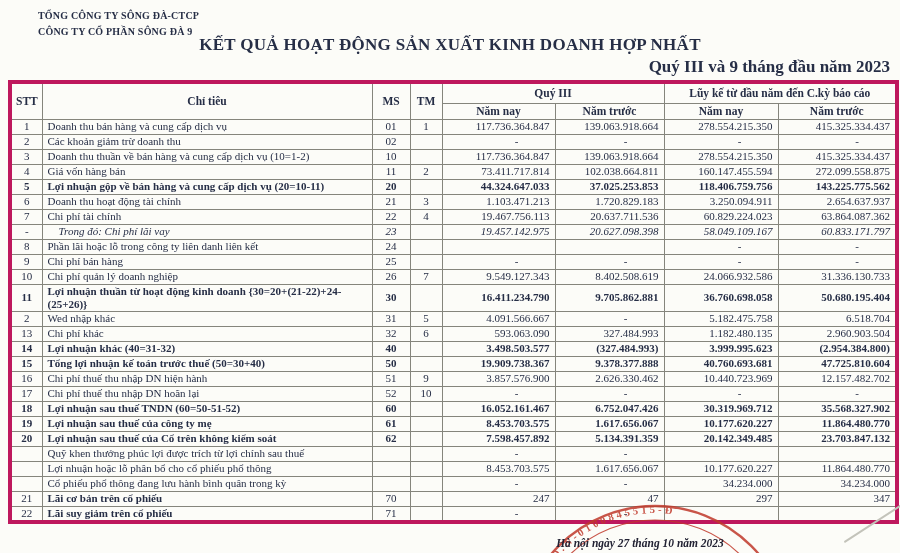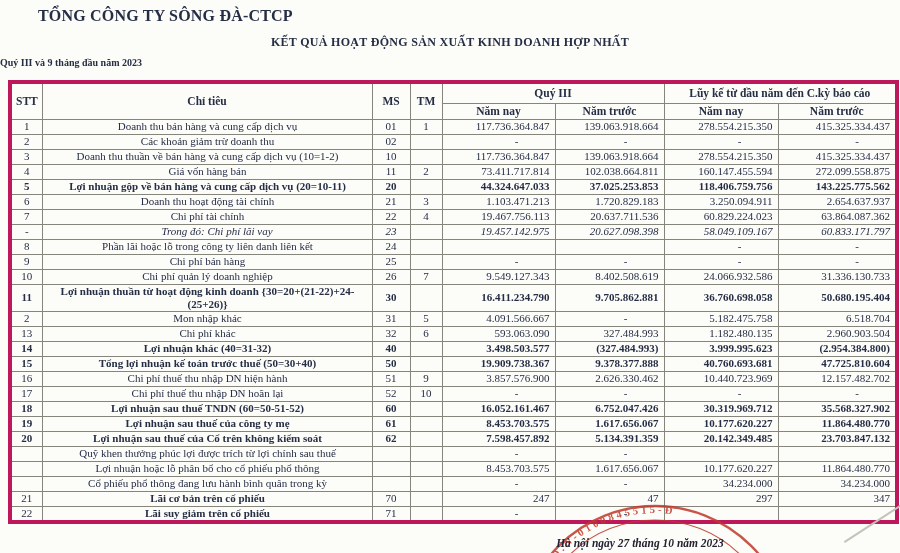--- a/index.html
+++ b/index.html
@@ -3,60 +3,61 @@
 <meta charset="utf-8">
 <style>
   * { box-sizing: border-box; }
   html,body { margin:0; padding:0; }
   body {
     width:900px; height:553px; position:relative; overflow:hidden;
     background:#fcfcf8;
     font-family:"Liberation Serif", serif;
     color:#262e46;
   }
-  .company-block { position:absolute; left:38px; top:8px; font-weight:bold; font-size:16px; line-height:16px; letter-spacing:.2px; }
-  .doc-title { position:absolute; left:0; right:0; top:35px; text-align:center; font-weight:bold; font-size:12px; letter-spacing:.3px; }
-  .doc-subtitle { position:absolute; left:0; right:10px; top:57px; text-align:left; font-weight:bold; font-size:10px; }
+  .company-block { position:absolute; left:38px; top:8px; font-weight:bold; font-size:10px; line-height:16px; letter-spacing:.2px; }
+  .doc-title { position:absolute; left:0; right:0; top:35px; text-align:center; font-weight:bold; font-size:17px; letter-spacing:.3px; }
+  .doc-subtitle { position:absolute; left:0; right:10px; top:57px; text-align:right; font-weight:bold; font-size:17px; }
 
   table.report {
     position:absolute; left:8px; top:80px; width:887px;
     border-collapse:collapse; table-layout:fixed;
     border:4px solid #be185d;
   }
   .report th, .report td {
     border:1px solid #85857c;
     font-size:11px; line-height:13px;
     padding:0 4px; height:15px;
     overflow:hidden;
   }
   .report thead th { font-weight:bold; text-align:center; font-size:11.5px; }
   .report thead tr:first-child th { height:21px; }
   .report thead tr:last-child th { height:16px;margin-left:20px; }
   td.c   { text-align:center; }
-  td.lbl { text-align:center; padding-left:5px;margin-top:33px; }
+  td.lbl { text-align:left; padding-left:5px;margin-top:33px; }
   td.num { text-align:right; padding-right:5px; white-space:nowrap; }
   td.dash { padding-right:36px; }
   tr.b td { font-weight:bold; }
   tr.bl td.lbl { font-weight:bold; }
   tr.i td { font-style:italic; }
-  tr.i td.lbl { padding-left:24px; }
+  tr.i td.lbl { padding-left:16px; }
 
   .footer-date {
     position:absolute; left:510px; top:537px; width:260px;
     font-weight:bold; font-style:italic; font-size:11.5px; text-align:center;
     color:#223; z-index:3;
   }
   .stamp-wrap { position:absolute; left:548px; top:502px; width:218px; height:51px; overflow:hidden; z-index:2; opacity:.85; }
   .pen-mark { position:absolute; left:838px; top:520px; width:78px; height:2px; background:#c3c3ba; transform:rotate(-33deg); border-radius:2px; }
 </style>
 </head>
 <body>
 
 <div class="company-block">
   <div>TỔNG CÔNG TY SÔNG ĐÀ-CTCP</div>
+  <div>CÔNG TY CỔ PHẦN SÔNG ĐÀ 9</div>
 </div>
 
 <div class="doc-title">KẾT QUẢ HOẠT ĐỘNG SẢN XUẤT KINH DOANH HỢP NHẤT</div>
 <div class="doc-subtitle">Quý III và 9 tháng đầu năm 2023</div>
 
 <table class="report">
   <colgroup>
     <col style="width:32px">
       <col style="width:330px">
       <col style="width:38px">
@@ -198,21 +199,21 @@
         <td class="lbl">Lợi nhuận thuần từ hoạt động kinh doanh {30=20+(21-22)+24-(25+26)}</td>
         <td class="c">30</td>
         <td class="c"></td>
         <td class="num">16.411.234.790</td>
         <td class="num">9.705.862.881</td>
         <td class="num">36.760.698.058</td>
         <td class="num">50.680.195.404</td>
       </tr>
       <tr>
         <td class="c">2</td>
-        <td class="lbl">Mon nhập khác</td>
+        <td class="lbl">Wed nhập khác</td>
         <td class="c">31</td>
         <td class="c">5</td>
         <td class="num">4.091.566.667</td>
         <td class="num dash">-</td>
         <td class="num">5.182.475.758</td>
         <td class="num">6.518.704</td>
       </tr>
       <tr>
         <td class="c">13</td>
         <td class="lbl">Chi phí khác</td>

